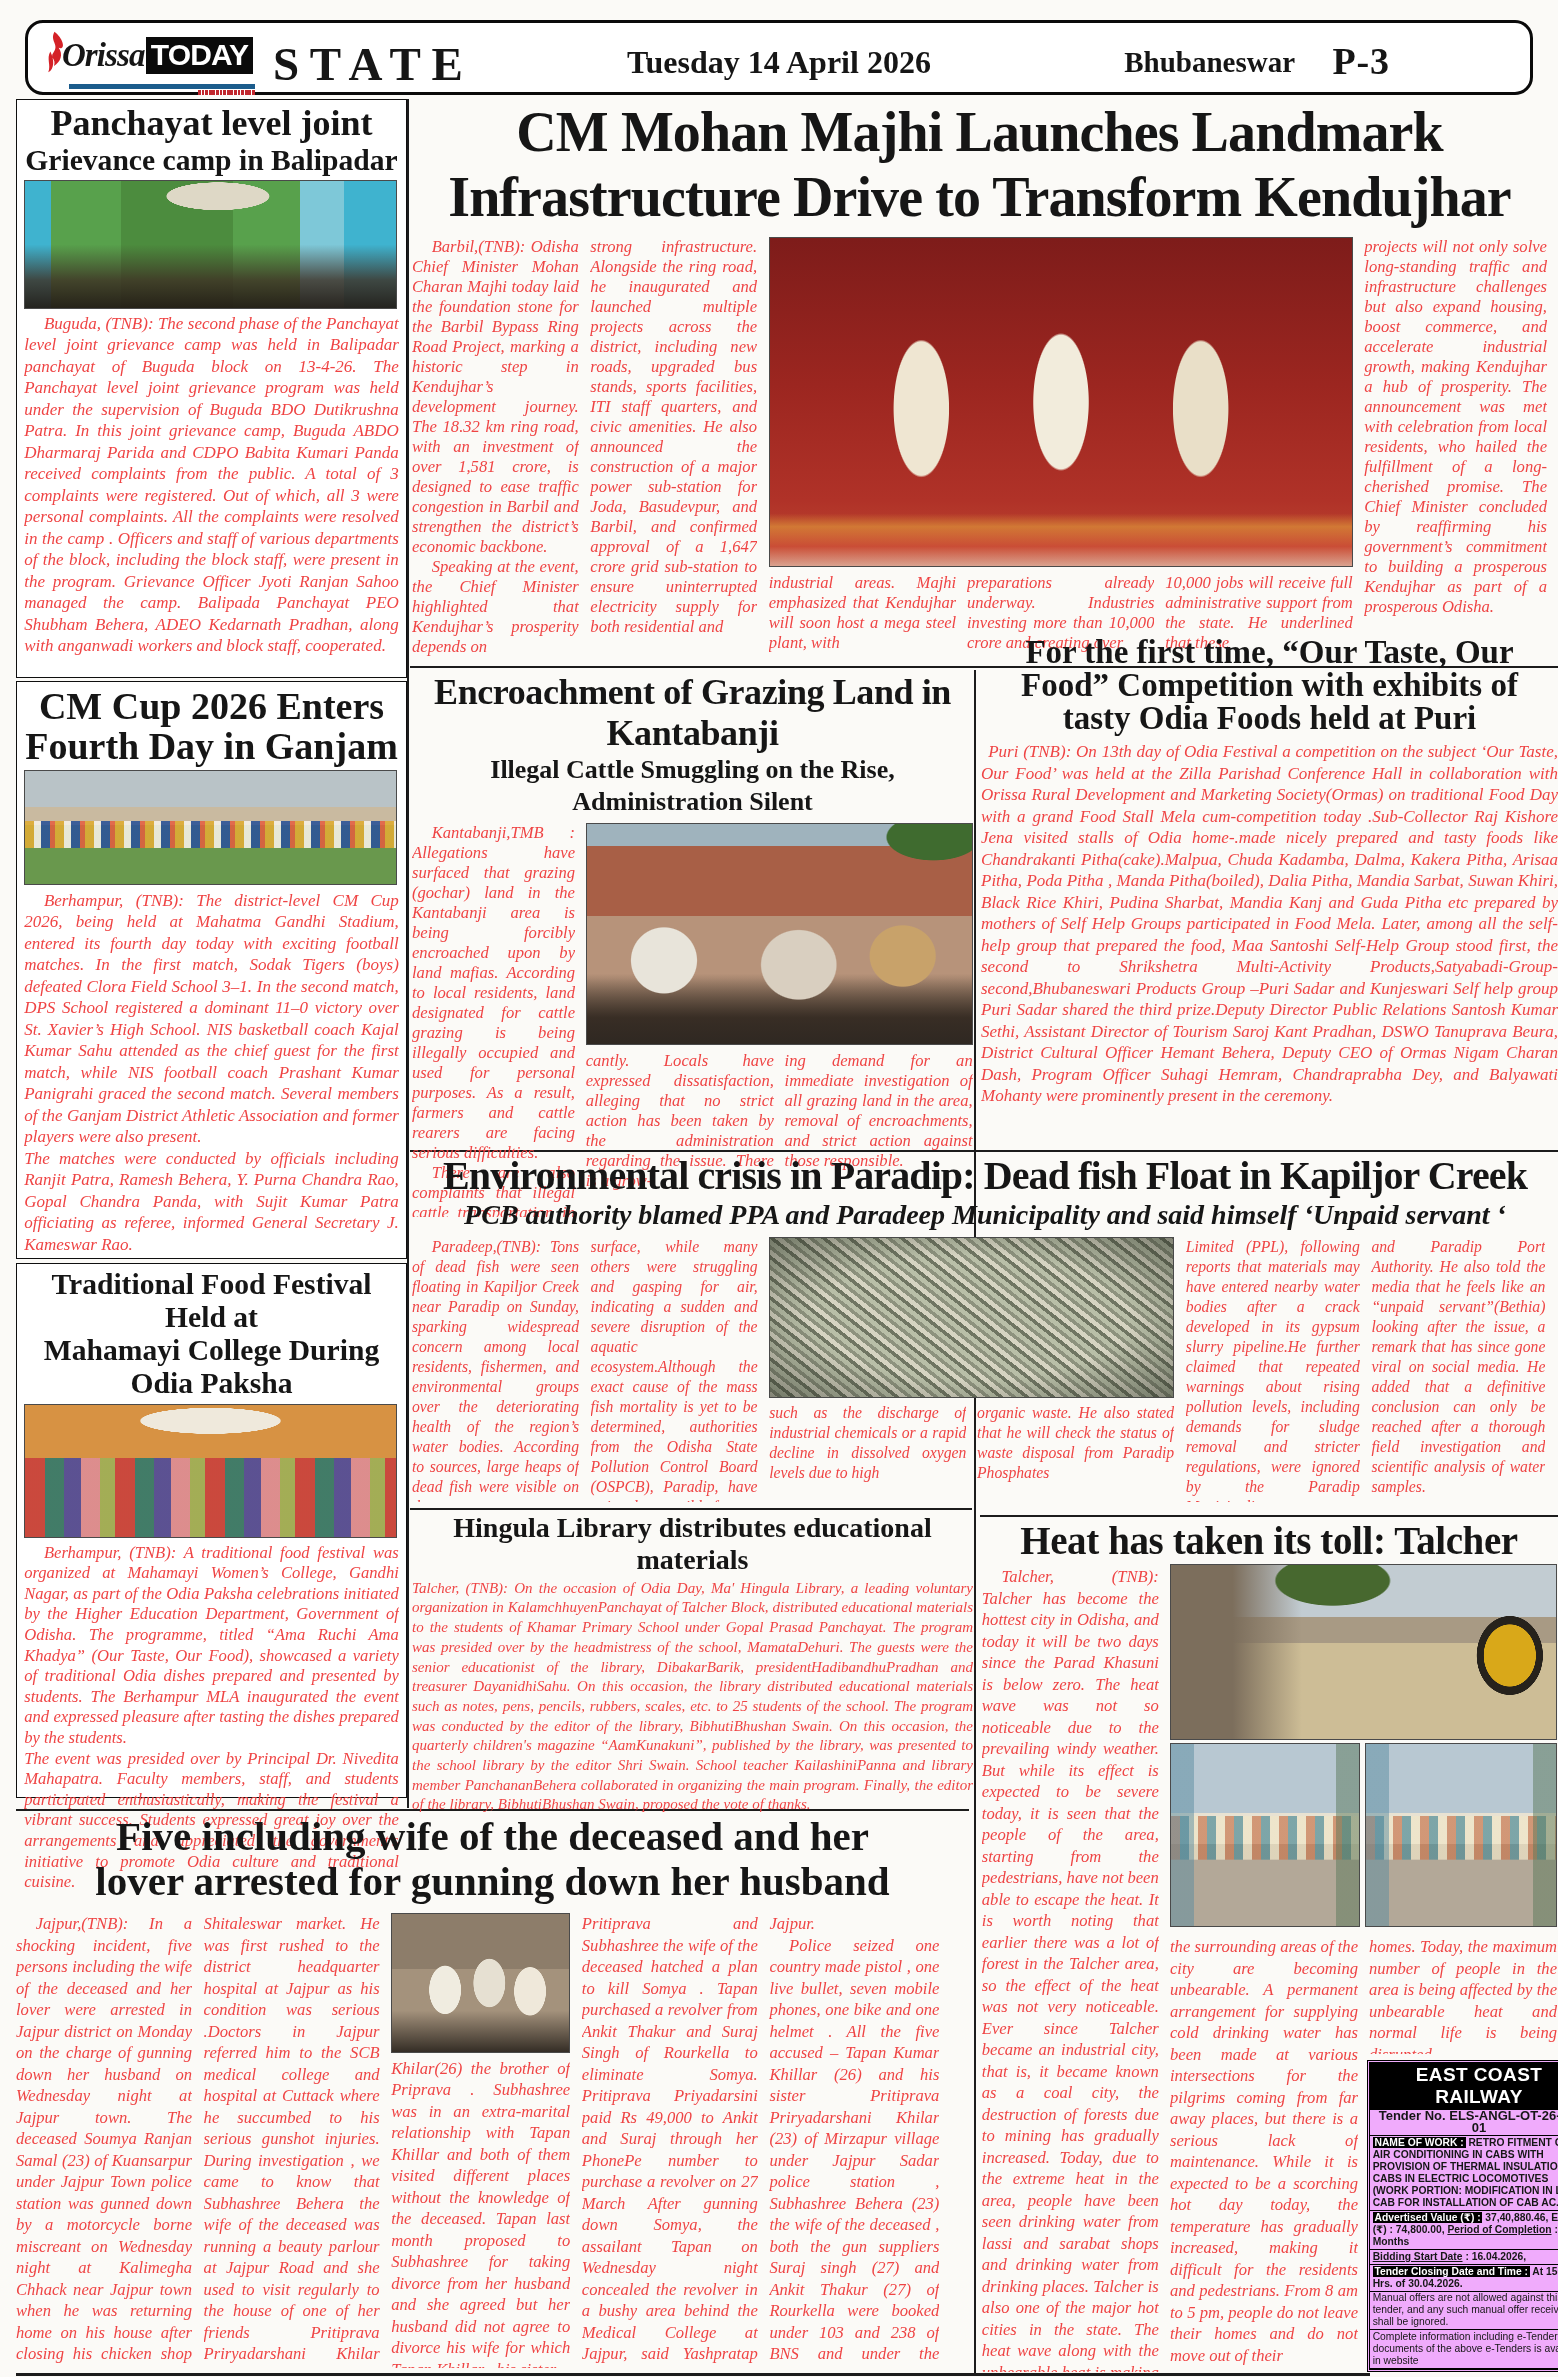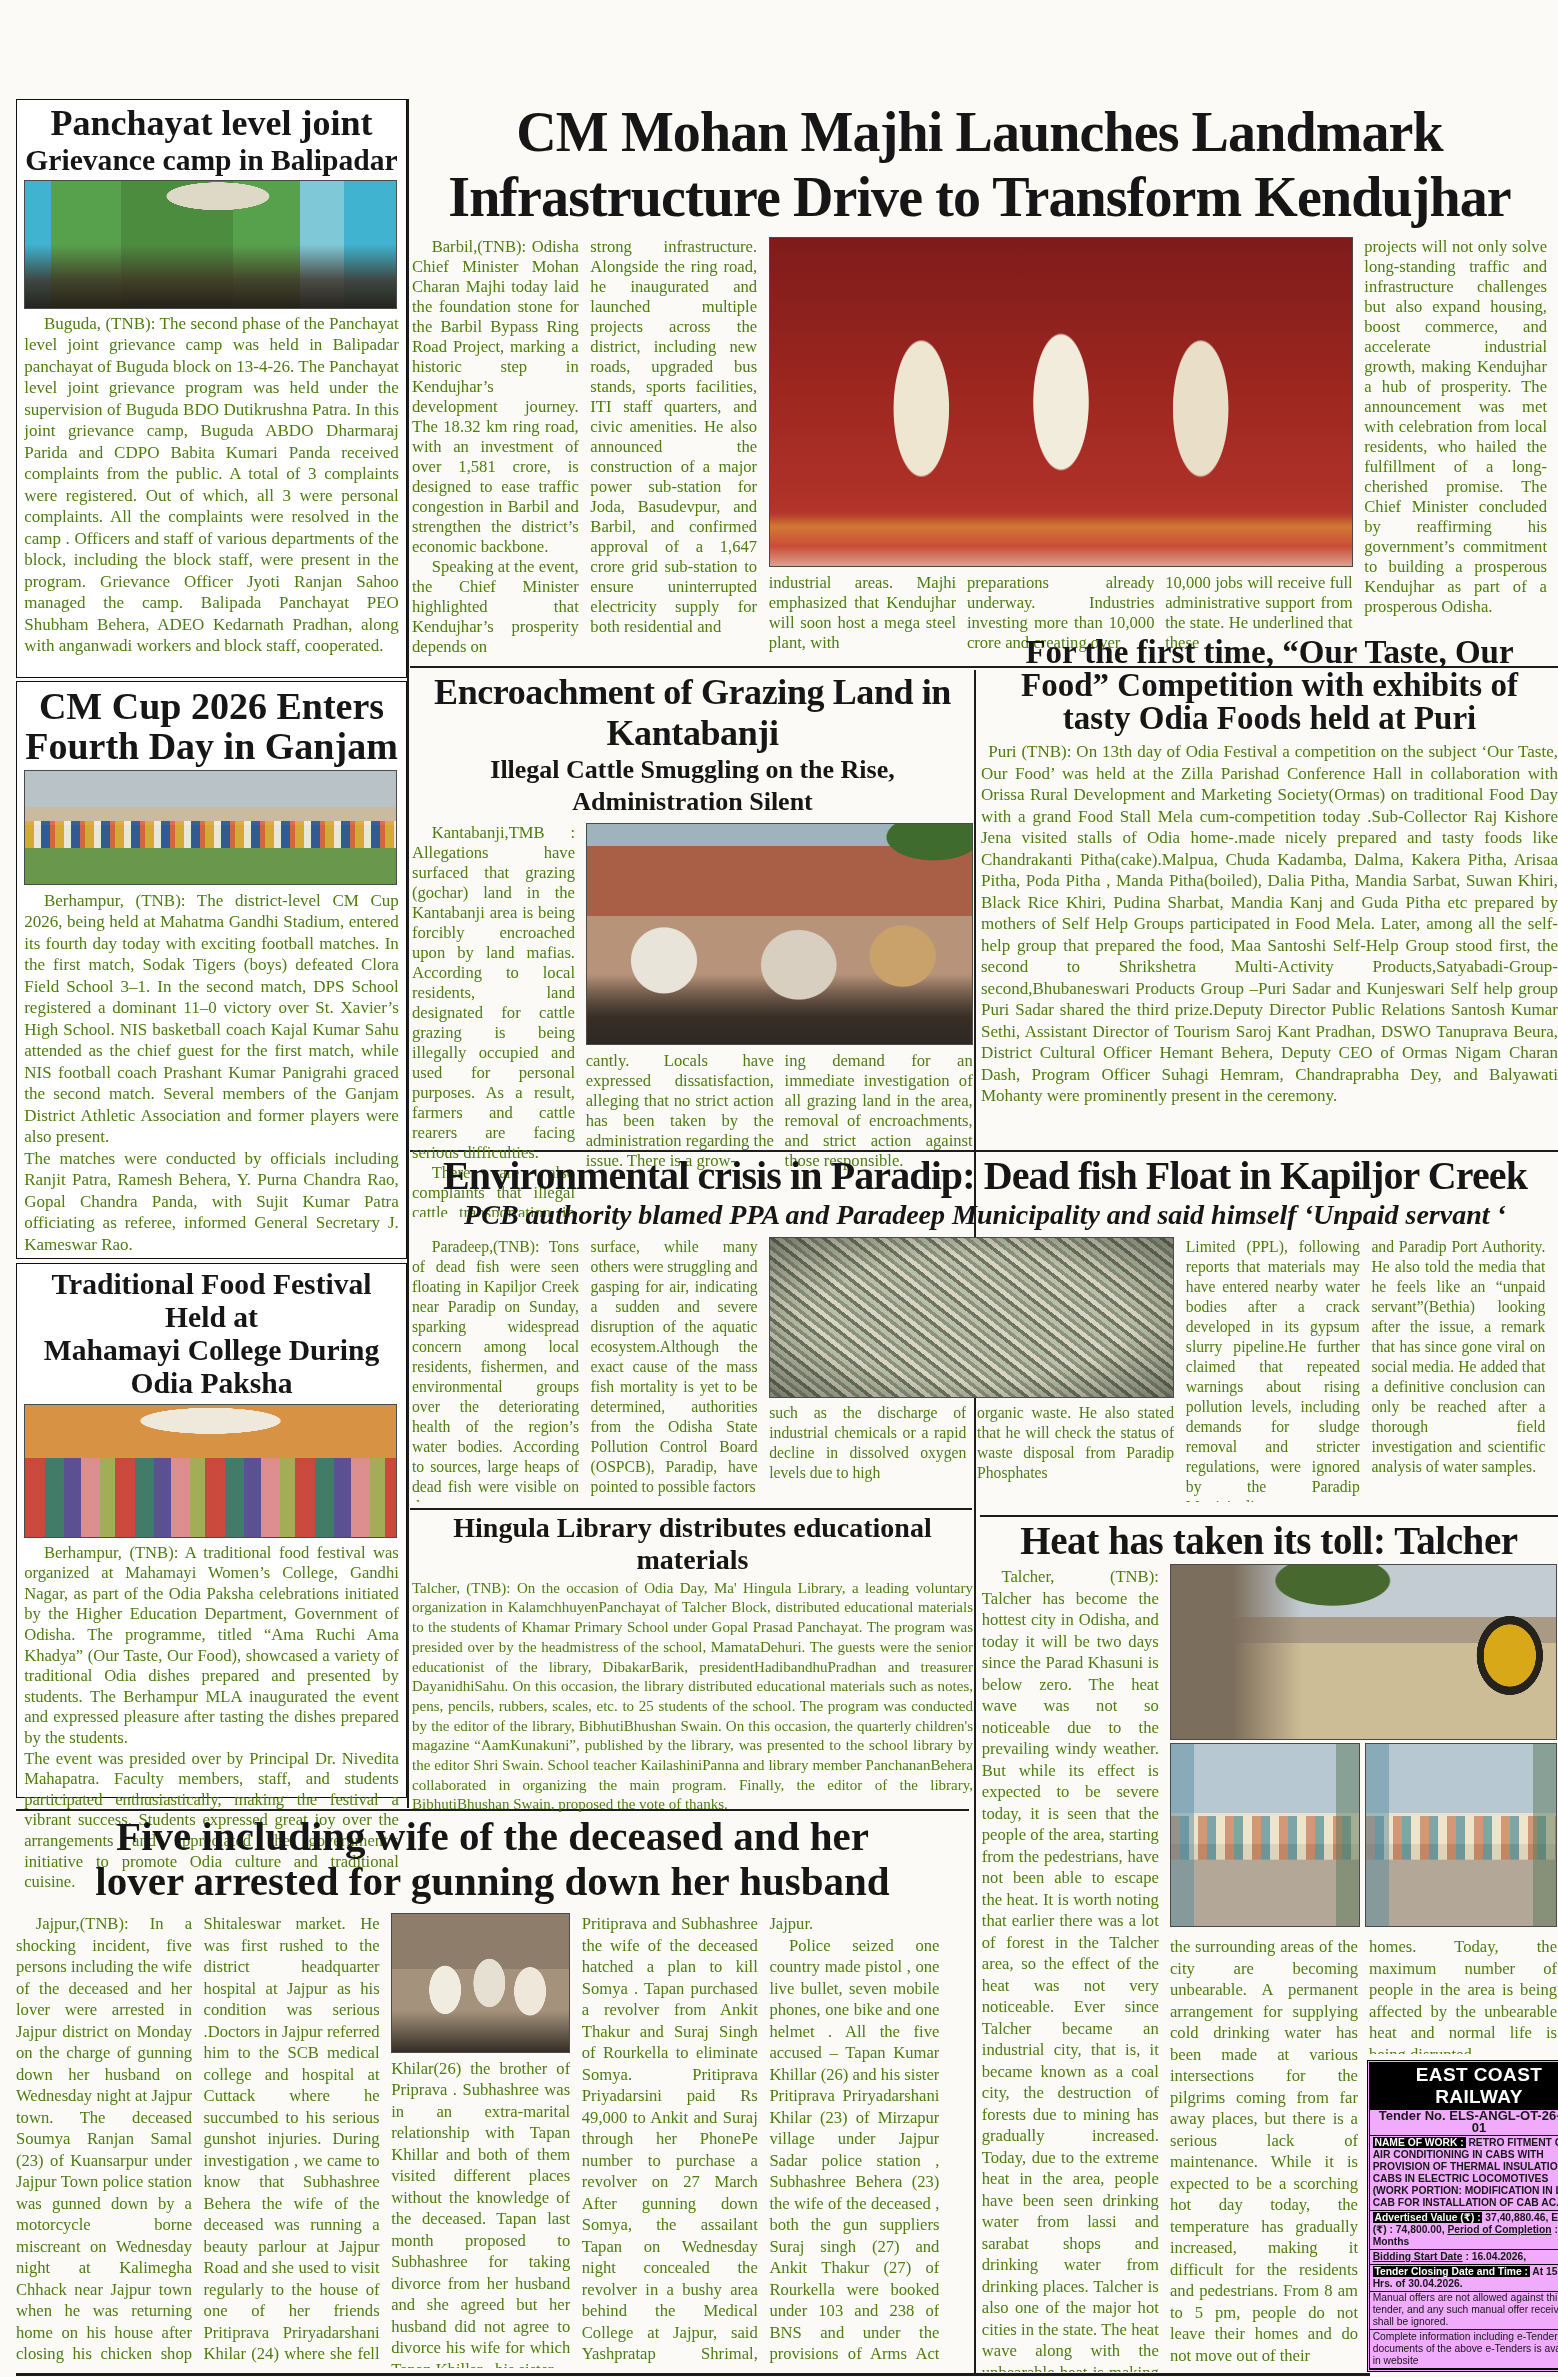--- a/index.html
+++ b/index.html
@@ -20,21 +20,21 @@
   .mh-date { position:absolute; left:50%; transform:translateX(-50%); top:21.5px; font-size:32px; font-weight:700; }
   .mh-city { position:absolute; right:235px; top:23px; font-size:29px; font-weight:700; }
   .mh-page { position:absolute; right:140px; top:16px; font-size:38px; font-weight:700; letter-spacing:0.9px; }
 
   
   .vr { position:absolute; width:1.8px; background:#1c1c1c; }
   .hrule { position:absolute; height:1.8px; background:#1c1c1c; }
 
   
   .hl { font-weight:700; text-align:center; }
-  .bt { text-align:justify; color:#4d7c0f; overflow:hidden; }
+  .bt { text-align:justify; color:#ef4444; overflow:hidden;font-style:italic; }
   .ind { text-indent:19.7px; }
   .col { overflow:hidden; }
 
   
   .ph { border:0.9px solid #4a4a4a; overflow:hidden; background-repeat:no-repeat; background-size:100% 100%; }
   .ph-meeting { background-image:
     radial-gradient(ellipse 85px 23px at 52% 12%, #ded8c6 60%, rgba(0,0,0,0) 61%),
     linear-gradient(180deg, rgba(0,0,0,0) 50%, rgba(62,48,36,.82) 78%, rgba(35,28,22,.95) 100%),
     linear-gradient(90deg, #3fb3cf 0 7%, #58a14c 7% 26%, #4c8c3e 26% 56%, #58a14c 56% 74%, #7ec8d8 74% 86%, #3fb3cf 86% 100%); }
   .ph-stage { background-image:
@@ -166,20 +166,40 @@
   .ja-c1,.ja-c2,.ja-c4 { width:176px; }
   .ja-c3 { width:179px; }
   .ja-c5 { width:170px; }
   .ja-photo { width:179px; height:140px; margin-bottom:4.5px; }
 </style>
 </head>
 <body>
 
 <div class="page">
 
+  <div class="abs masthead">
+    <div class="mh-logo">
+      <div class="mh-logo-row">
+        <span>
+          <svg viewBox="0 0 24 44" width="25" height="47">
+              <path d="M12 1 C7 10 17 13 11 21 C7 26 14 27 11.5 34 C18 30 20.5 23 16 16.5 C23 19 21 8 12 1 Z M8 20 C4 27 9 33 6 40 C12 37 12 28 8 20 Z" fill="#d42127"></path>
+            </svg>
+        </span>
+        <span class="brand-italic">Orissa</span>
+        <span class="brand-bold">TODAY</span>
+      </div>
+      <div class="mh-tagbar">
+        <span class="mh-tagred"></span>
+      </div>
+    </div>
+    <div class="mh-state">STATE</div>
+    <div class="mh-date">Tuesday 14 April 2026</div>
+    <div class="mh-city">Bhubaneswar</div>
+    <div class="mh-page">P-3</div>
+  </div>
 
   <div class="vr" style="left:407px; top:99px; height:1709px;"></div>
   <div class="vr" style="left:974px; top:670px; height:1705px;"></div>
   <div class="hrule" style="left:410px; top:666px; width:1148px;"></div>
   <div class="hrule" style="left:410px; top:1150px; width:1148px;"></div>
   <div class="hrule" style="left:410px; top:1508px; width:562px;"></div>
   <div class="hrule" style="left:980px; top:1515px; width:578px;"></div>
   <div class="hrule" style="left:16px; top:1809px; width:953px;"></div>
   <div class="hrule" style="left:16px; top:2373px; width:1354px; height:2.7px;"></div>
 

